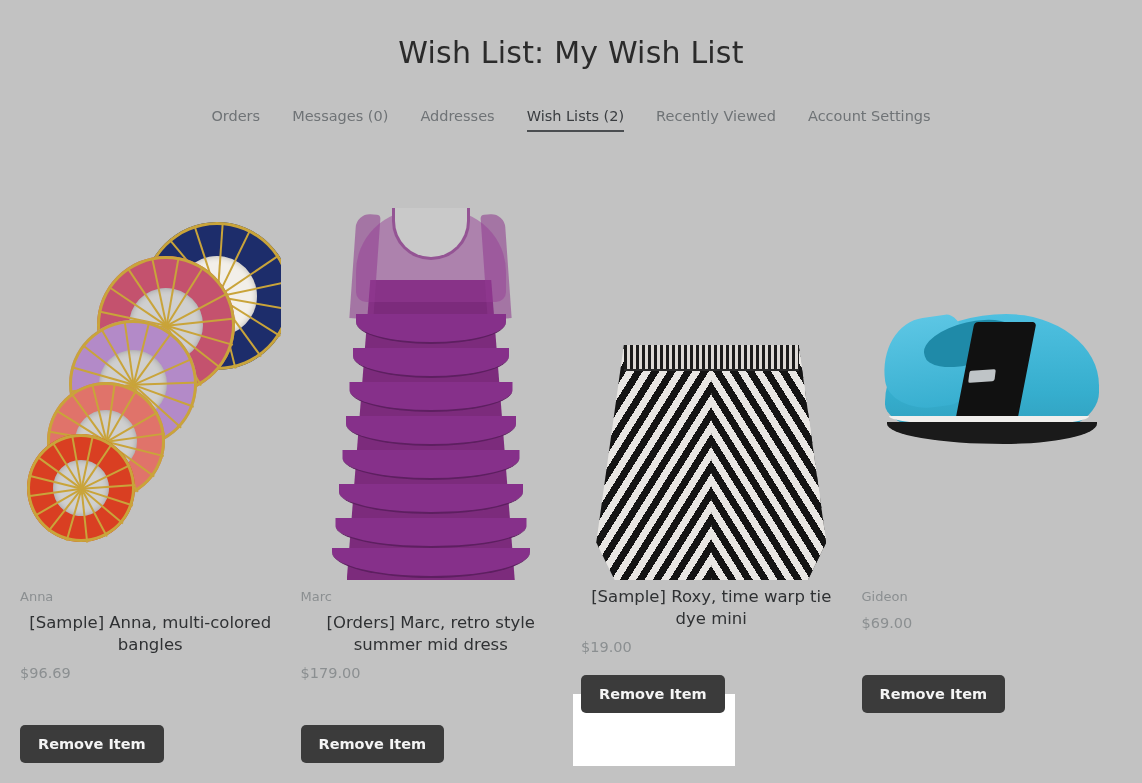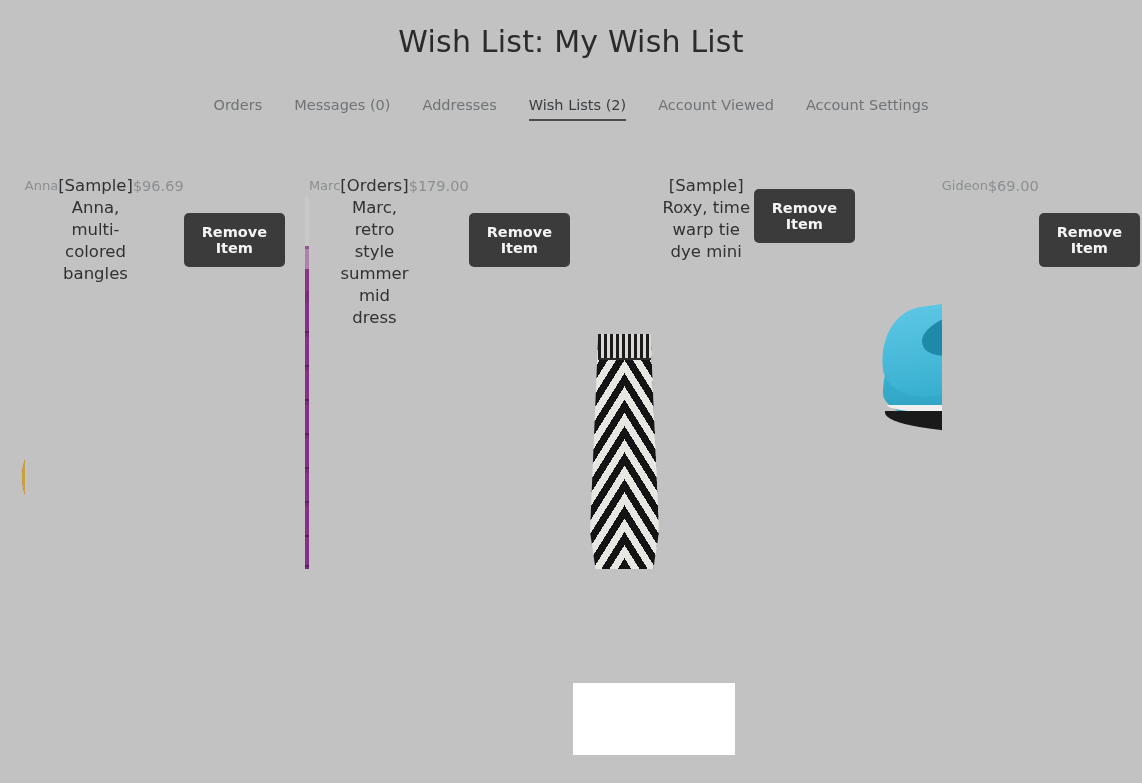--- a/index.html
+++ b/index.html
@@ -13,21 +13,21 @@
   }
   .page { position: relative; width: 1142px; height: 783px; }
 
   
   .page-title {
     text-align: center;
     font-size: 30px;
     font-weight: 400;
     color: #2b2b2b;
     letter-spacing: 0.2px;
-    margin: 4px;
+    margin: 15px;
     padding-top: 20px;
     line-height: 36px;
   }
 
   
   .tabs {
     display: flex;
     justify-content: center;
     align-items: flex-end;
     gap: 32px;
@@ -54,21 +54,21 @@
     top: 165px;
     left: 0;
     width: 1142px;
     display: flex;
     padding: 0 10px;
   }
   .card {
     width: 285px;
     padding: 0 10px;
     display: flex;
-    flex-direction: row;
+    flex-direction: column;
   }
   .thumb-wrap {
     height: 400px;
     display: flex;
     align-items: flex-end;
     justify-content: center;
     overflow: hidden;
   }
   .thumb { position: relative; }
 
@@ -253,21 +253,21 @@
 
 <div class="page">
 
   <h1 class="page-title">Wish List: My Wish List</h1>
 
   <nav class="tabs">
     <a class="tab">Orders</a>
     <a class="tab">Messages (0)</a>
     <a class="tab">Addresses</a>
     <a class="tab active">Wish Lists (2)</a>
-    <a class="tab">Account Viewed</a>
+    <a class="tab">Recently Viewed</a>
     <a class="tab">Account Settings</a>
   </nav>
 
   <div class="highlight-box" style="left:573px; top:679px; width:162px; height:72px;"></div>
 
   <div class="grid">
 
     <div class="card">
       <div class="thumb-wrap">
         <div class="thumb bangles">
@@ -410,20 +410,21 @@
     <div class="card">
       <div class="thumb-wrap">
         <div class="thumb cskirt">
           <div class="body"></div>
           <div class="body2"></div>
           <div class="waist"></div>
         </div>
       </div>
 
       <div class="pname">[Sample] Roxy, time warp tie dye mini</div>
+      <div class="price">$19.00</div>
       <div class="btn-row raised highlight-inner">
         <button class="remove-btn">Remove Item</button>
       </div>
     </div>
 
     <div class="card">
       <div class="thumb-wrap">
         <div class="thumb shoe" style="margin-bottom:118px;">
           <div class="upper"></div>
           <div class="heelcup"></div>

